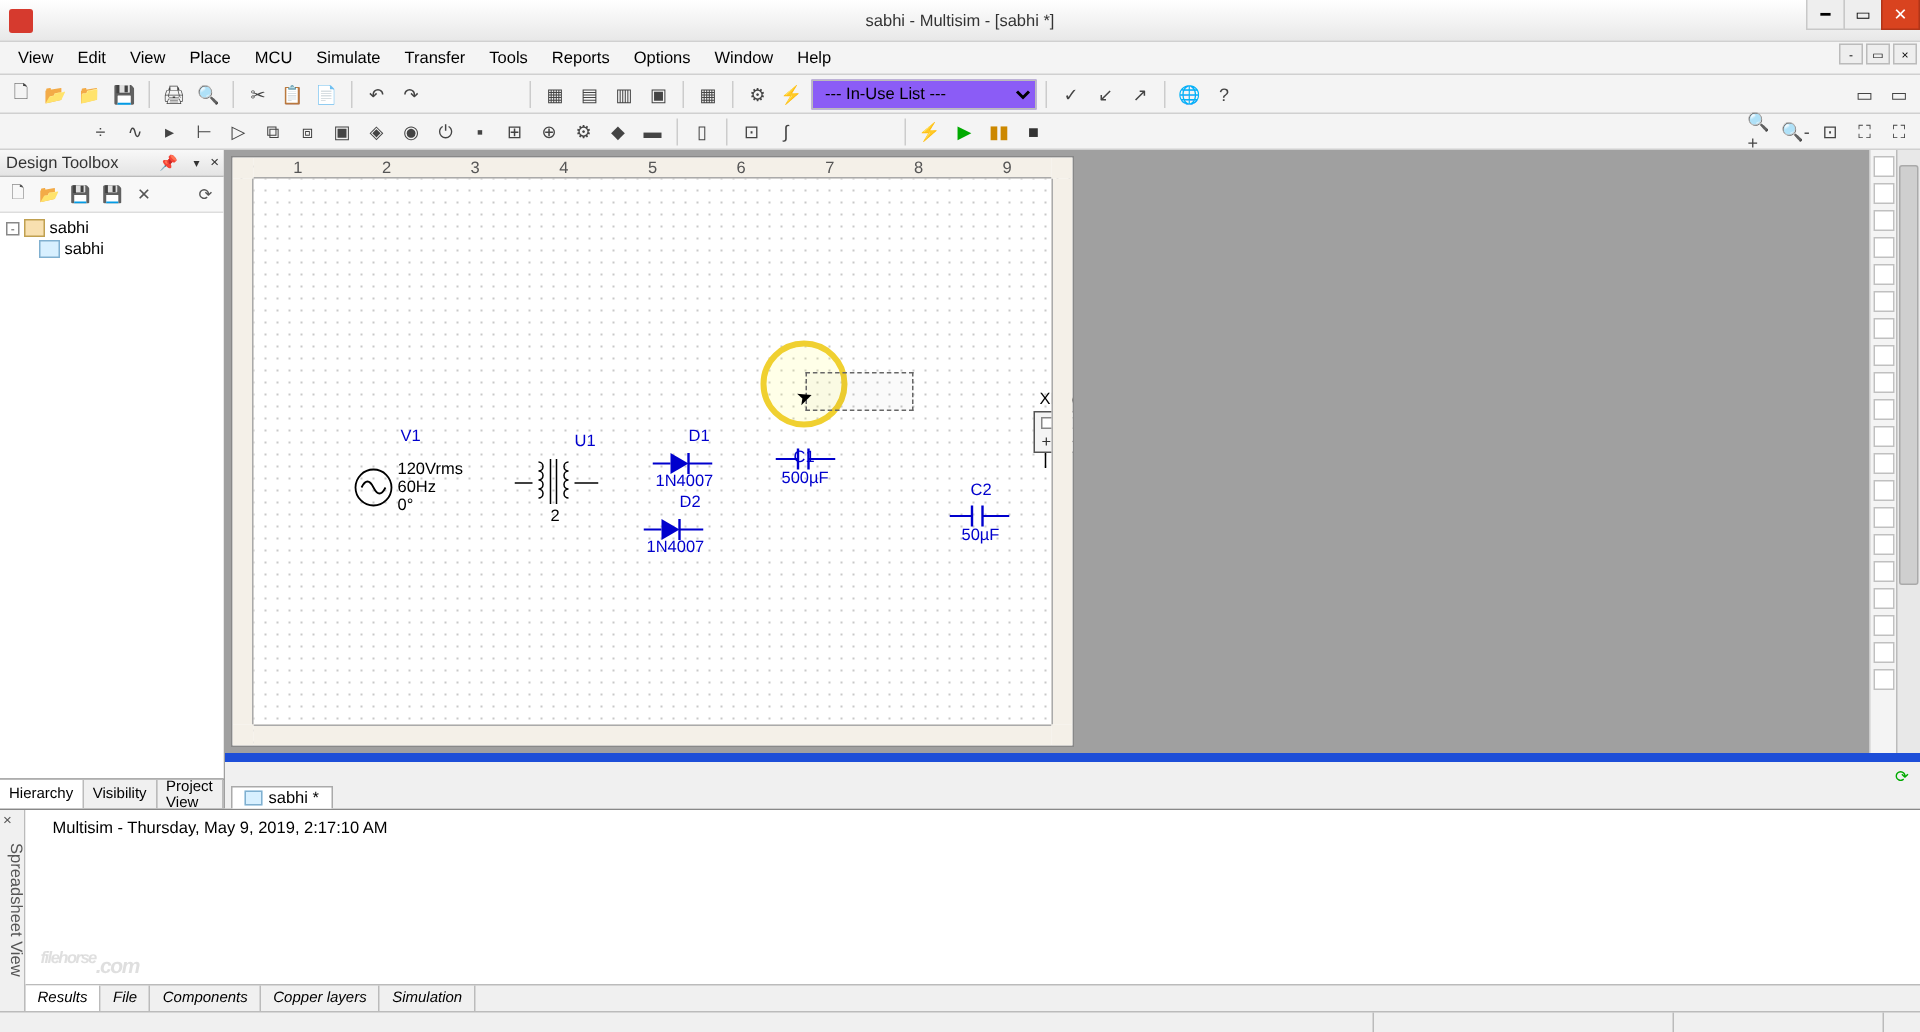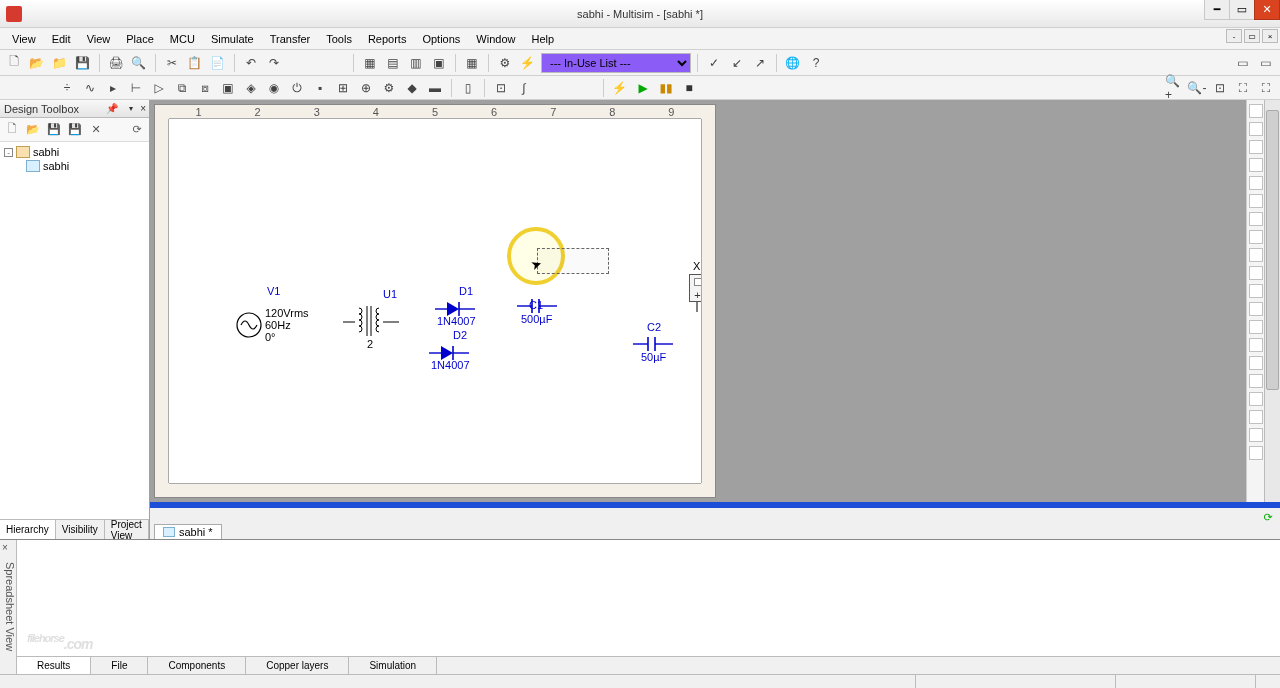--- a/index.html
+++ b/index.html
@@ -79,21 +79,21 @@
 .ctab-icon{width:12px;height:10px;background:#d8f0ff;border:1px solid #80b0d0;}
 .canvas-tabs .refresh{position:absolute;right:4px;top:2px;width:16px;height:14px;cursor:pointer;color:#0a0;display:flex;align-items:center;justify-content:center;}
 
 
 .output-panel{height:135px;display:flex;border-top:1px solid #888;background:#fff;}
 .output-vtab{width:17px;background:#f0f0f0;border-right:1px solid #bbb;writing-mode:vertical-rl;text-align:center;font-size:10px;color:#555;padding:4px 0;position:relative;}
 .output-vtab .vx{position:absolute;top:2px;left:2px;font-size:10px;cursor:pointer;writing-mode:horizontal-tb;}
 .output-body{flex:1;display:flex;flex-direction:column;}
 .output-text{flex:1;padding:6px 18px;position:relative;background:#fff;}
 .output-tabs{height:18px;display:flex;border-top:1px solid #bbb;background:#f0f0f0;}
-.output-tab{padding:0 20px;border-right:1px solid #bbb;display:flex;align-items:center;cursor:pointer;font-size:10px;}
+.output-tab{padding:0 8px;border-right:1px solid #bbb;display:flex;align-items:center;cursor:pointer;font-size:10px;font-style:italic;}
 .output-tab.active{background:#fff;}
 .watermark{position:absolute;left:10px;bottom:4px;font-size:28px;color:rgba(128,128,128,0.25);font-weight:bold;font-style:italic;letter-spacing:-1px;}
 .watermark sub{font-size:14px;text-align:center;}
 
 
 .statusbar{height:20px;background:#f0f0f0;border-top:1px solid #bbb;display:flex;align-items:center;}
 .statusbar .cell{border-left:1px solid #bbb;padding:0 12px;height:100%;display:flex;align-items:center;}
 
 
 .vtoolbar{width:18px;background:#f4f4f4;border-left:1px solid #ccc;display:flex;flex-direction:column;gap:4px;padding-top:4px;align-items:center;}
@@ -409,20 +409,21 @@
   </div>
 </div>
 
 <div class="output-panel">
   <div class="output-vtab">
     <span class="vx">×</span>
     <span>Spreadsheet View</span>
   </div>
   <div class="output-body">
     <div class="output-text">
+      <div>Multisim  -  Thursday, May 9, 2019, 2:17:10 AM</div>
       <div class="watermark">
         <span>filehorse</span><sub>.com</sub>
       </div>
     </div>
     <div class="output-tabs">
       <div class="output-tab active">Results</div>
       <div class="output-tab">File</div>
       <div class="output-tab">Components</div>
       <div class="output-tab">Copper layers</div>
       <div class="output-tab">Simulation</div>

